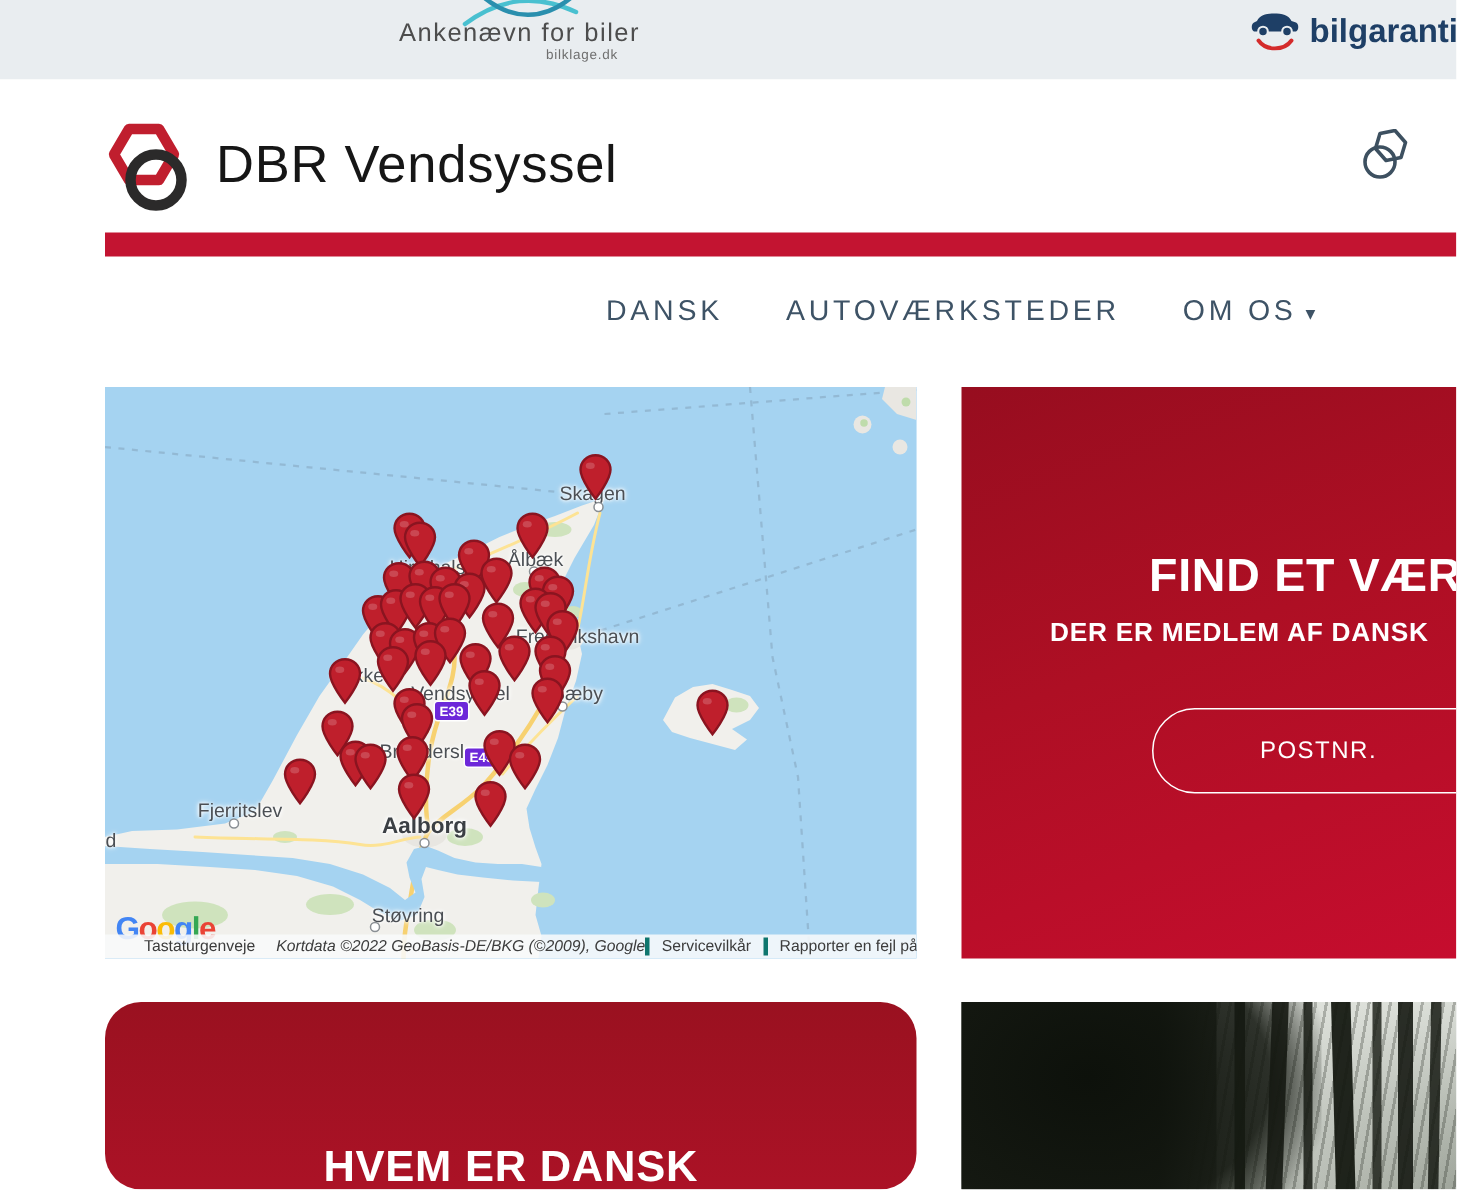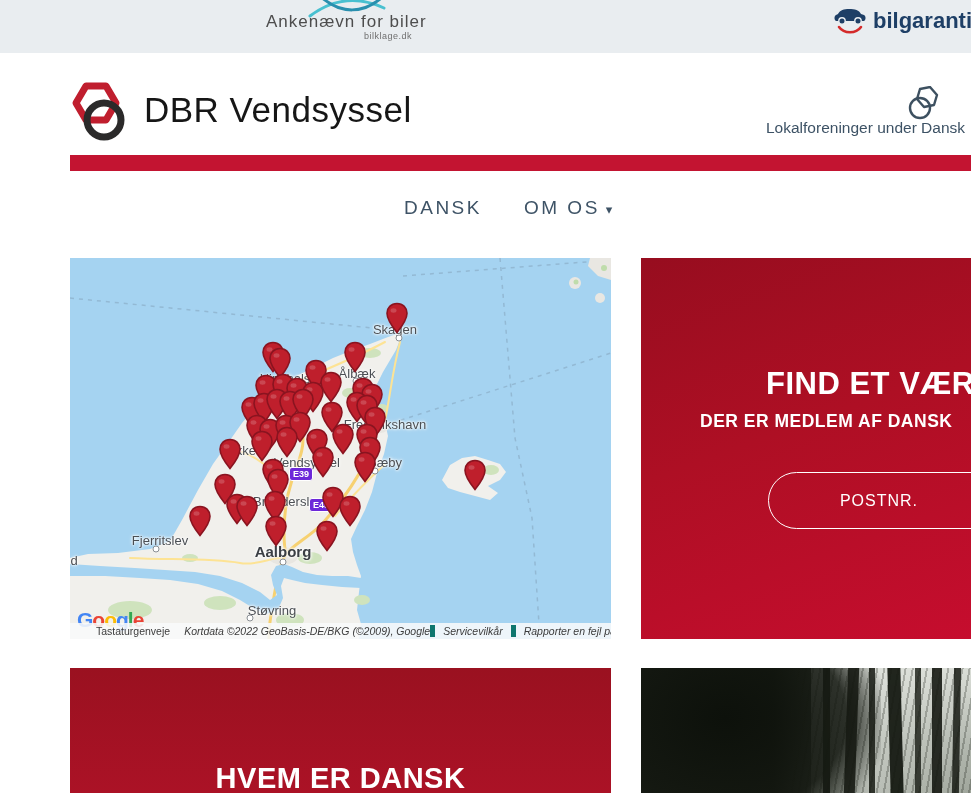--- a/index.html
+++ b/index.html
@@ -40,38 +40,38 @@
   .shield{position:absolute;transform:translate(-50%,-50%);background:#6d28d9;color:#fff;
           font-size:9px;font-weight:bold;padding:1px 3px;border-radius:3px;border:1px solid #fff;z-index:4;}
   .pin{position:absolute;z-index:5;cursor:pointer;}
   .google-logo{position:absolute;left:7px;top:350px;z-index:6;font-size:21px;font-weight:bold;
                letter-spacing:-1px;cursor:pointer;}
   .map-attrib{position:absolute;left:0;bottom:0;width:541px;height:16px;background:rgba(248,249,250,0.88);
               display:flex;align-items:center;font-size:10.5px;color:#3c3c3c;z-index:7;white-space:nowrap;}
   .map-attrib .a-key{margin-left:26px;cursor:pointer;}
   .map-attrib .a-data{margin-left:14px;font-style:italic;}
   .map-attrib .a-right{margin-left:auto;display:flex;}
-  .map-attrib .a-link{padding:0 8px;border-left:5px solid #0f766e;cursor:pointer;font-style:italic;}
+  .map-attrib .a-link{padding:0 8px;border-left:3px solid #0f766e;cursor:pointer;}
 
   
   .find-panel{position:absolute;left:641px;top:258px;width:330px;height:381px;overflow:hidden;
               background:linear-gradient(160deg,#970d1f 0%,#ae0f24 45%,#c60d2e 100%);}
   .find-title{position:absolute;left:125px;top:108px;font-size:31px;font-weight:bold;color:#fff;
               white-space:nowrap;letter-spacing:0.5px;}
   .find-sub{position:absolute;left:59px;top:153px;font-size:17.5px;font-weight:bold;color:#fff;
             white-space:nowrap;letter-spacing:0.5px;}
   .postnr{position:absolute;left:127px;top:214px;width:260px;height:57px;border:1px solid #fff;
           border-radius:29px;background:transparent;color:#fff;font-size:16px;letter-spacing:1px;
           text-align:center;font-family:"Liberation Sans",sans-serif;outline:none;box-sizing:border-box;
           padding-right:40px;}
   .postnr::placeholder{color:#fff;opacity:1;}
 
   
   .hvem-panel{position:absolute;left:70px;top:668px;width:541px;height:125px;overflow:hidden;
-              background:linear-gradient(180deg,#9a1120 0%,#ab1226 100%);}
+              background:linear-gradient(180deg,#9a1120 0%,#ab1226 100%);border-radius:24px;}
   .hvem-title{position:absolute;left:0;top:94px;width:541px;text-align:center;font-size:29px;
               font-weight:bold;color:#fff;letter-spacing:0.5px;white-space:nowrap;}
   .forest{position:absolute;left:641px;top:668px;width:330px;height:125px;overflow:hidden;
           background:linear-gradient(90deg,#23271f 0%,#1d211a 40%,#555a51 55%,#c2c6bf 70%,#aeb3aa 85%,#9aa096 100%);}
   .forest .canopy{position:absolute;left:-20px;top:-30px;width:260px;height:200px;
           background:radial-gradient(ellipse at 40% 40%,rgba(12,16,10,0.95) 0%,rgba(18,22,15,0.85) 55%,rgba(24,28,20,0) 75%);}
   .forest .mist{position:absolute;left:170px;top:0;width:180px;height:125px;
           background:linear-gradient(180deg,rgba(226,229,223,0.9) 0%,rgba(200,205,197,0.55) 60%,rgba(170,176,166,0.3) 100%);}
   .forest .trunk{position:absolute;top:0;height:125px;background:#161a13;}
   .forest .t1{left:182px;width:7px;opacity:0.95;}
@@ -114,26 +114,26 @@
       <svg width="62" height="64" viewBox="0 0 62 64">
         <path d="M8,25 L18,8 L38,8 L48,25 L38,42 L18,42 Z" fill="none" stroke="#c01e2e" stroke-width="7" stroke-linejoin="round"></path>
         <circle cx="36" cy="42" r="17" fill="none" stroke="#2b2a2a" stroke-width="7"></circle>
       </svg>
       <span class="brand-text">DBR Vendsyssel</span>
     </div>
     <svg class="assoc-icon" width="34" height="36" viewBox="0 0 34 36">
       <path d="M14,3 L24,1 L31,9 L28,19 L18,21 L11,13 Z" fill="none" stroke="#3d5060" stroke-width="2.4" stroke-linejoin="round"></path>
       <circle cx="14" cy="22" r="10" fill="none" stroke="#3d5060" stroke-width="2.4"></circle>
     </svg>
-    <div class="assoc-text">Lokalforeninger under Dansk</div>
   </div>
   <div class="redbar"></div>
 
   <div class="nav">
     <span class="nav-item">DANSK</span>
+    <span class="nav-item">AUTOVÆRKSTEDER</span>
     <span class="nav-item"><span>OM OS</span><span class="caret">▾</span></span>
   </div>
 
   <div class="map">
     <svg class="base" width="541" height="381" viewBox="0 0 541 381">
 
       <rect x="0" y="0" width="541" height="381" fill="#a5d3f1"></rect>
 
       <g stroke="#93b9d4" stroke-width="1.5" stroke-dasharray="4 5" fill="none">
         <path d="M333,18 L541,2"></path>

